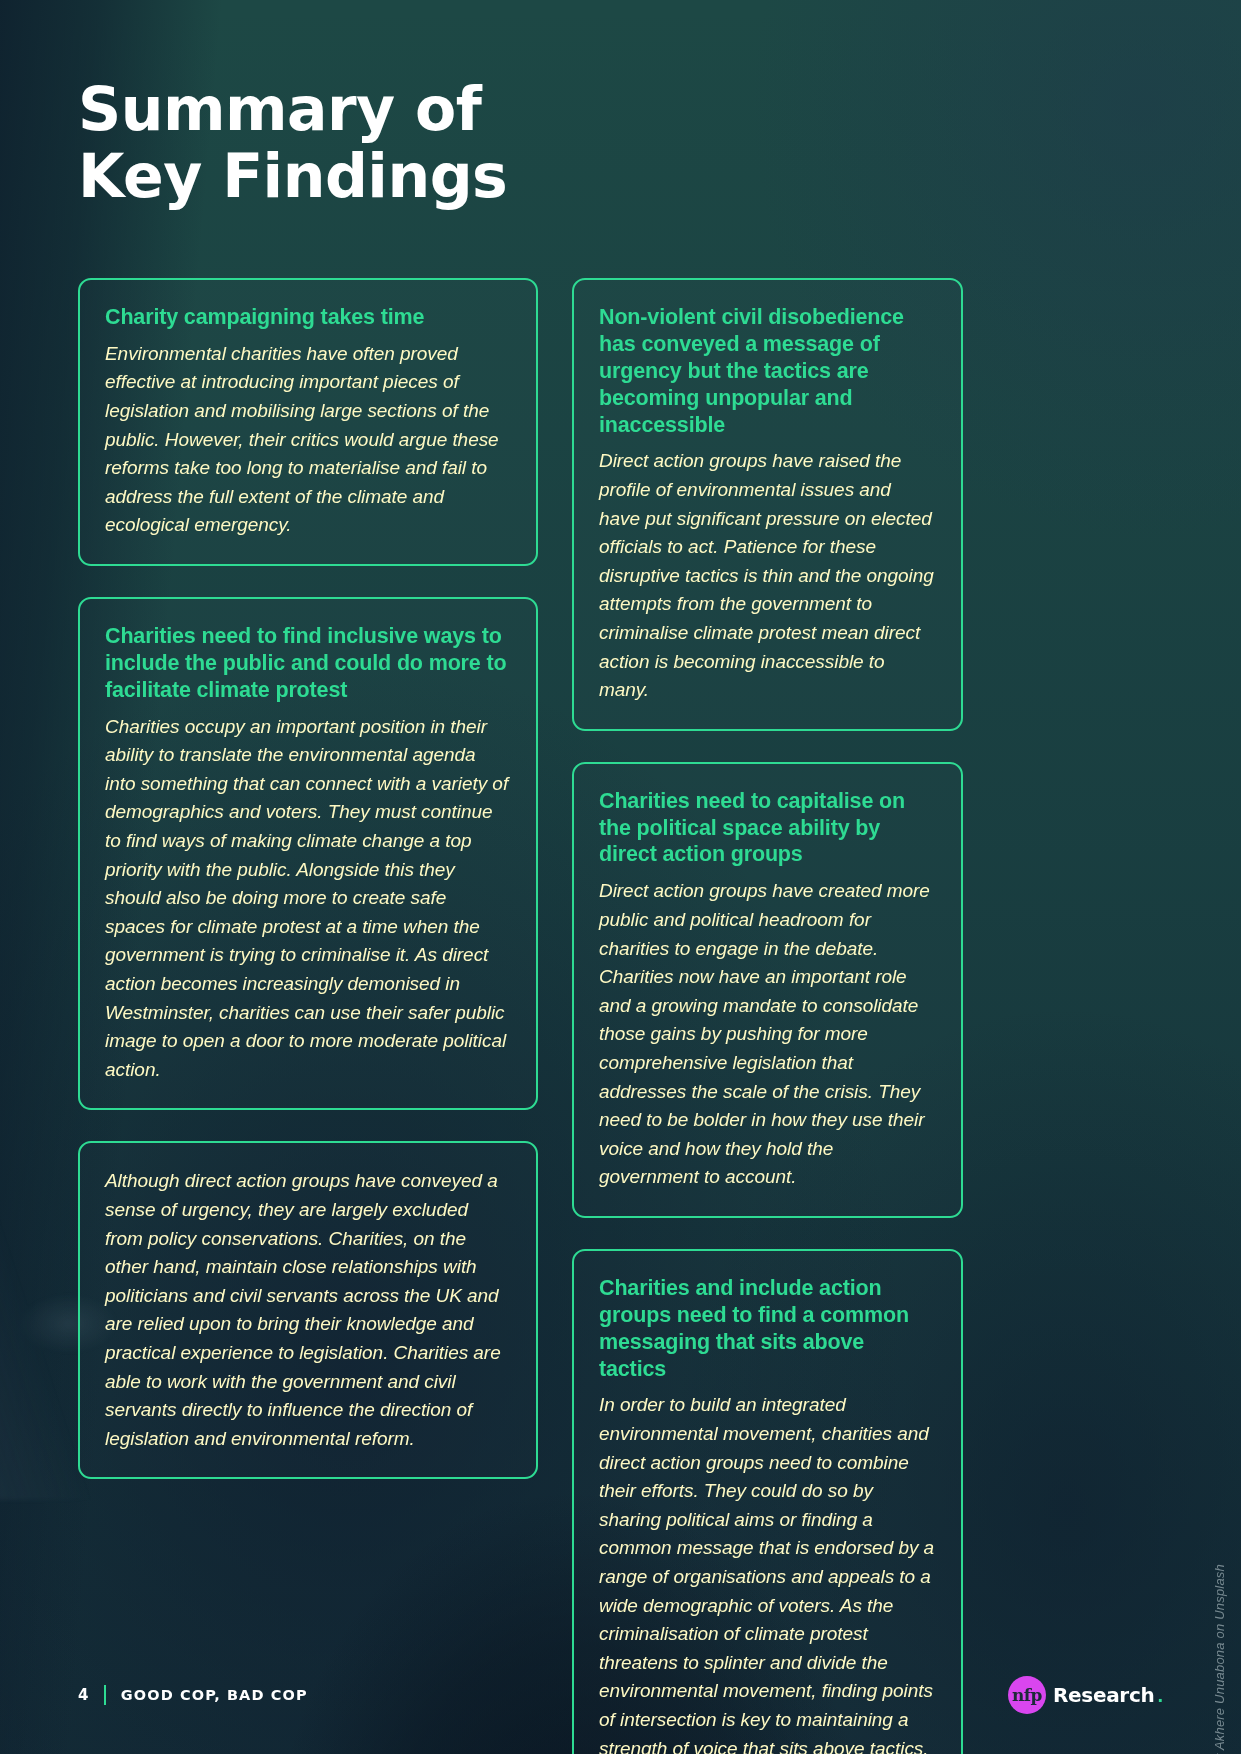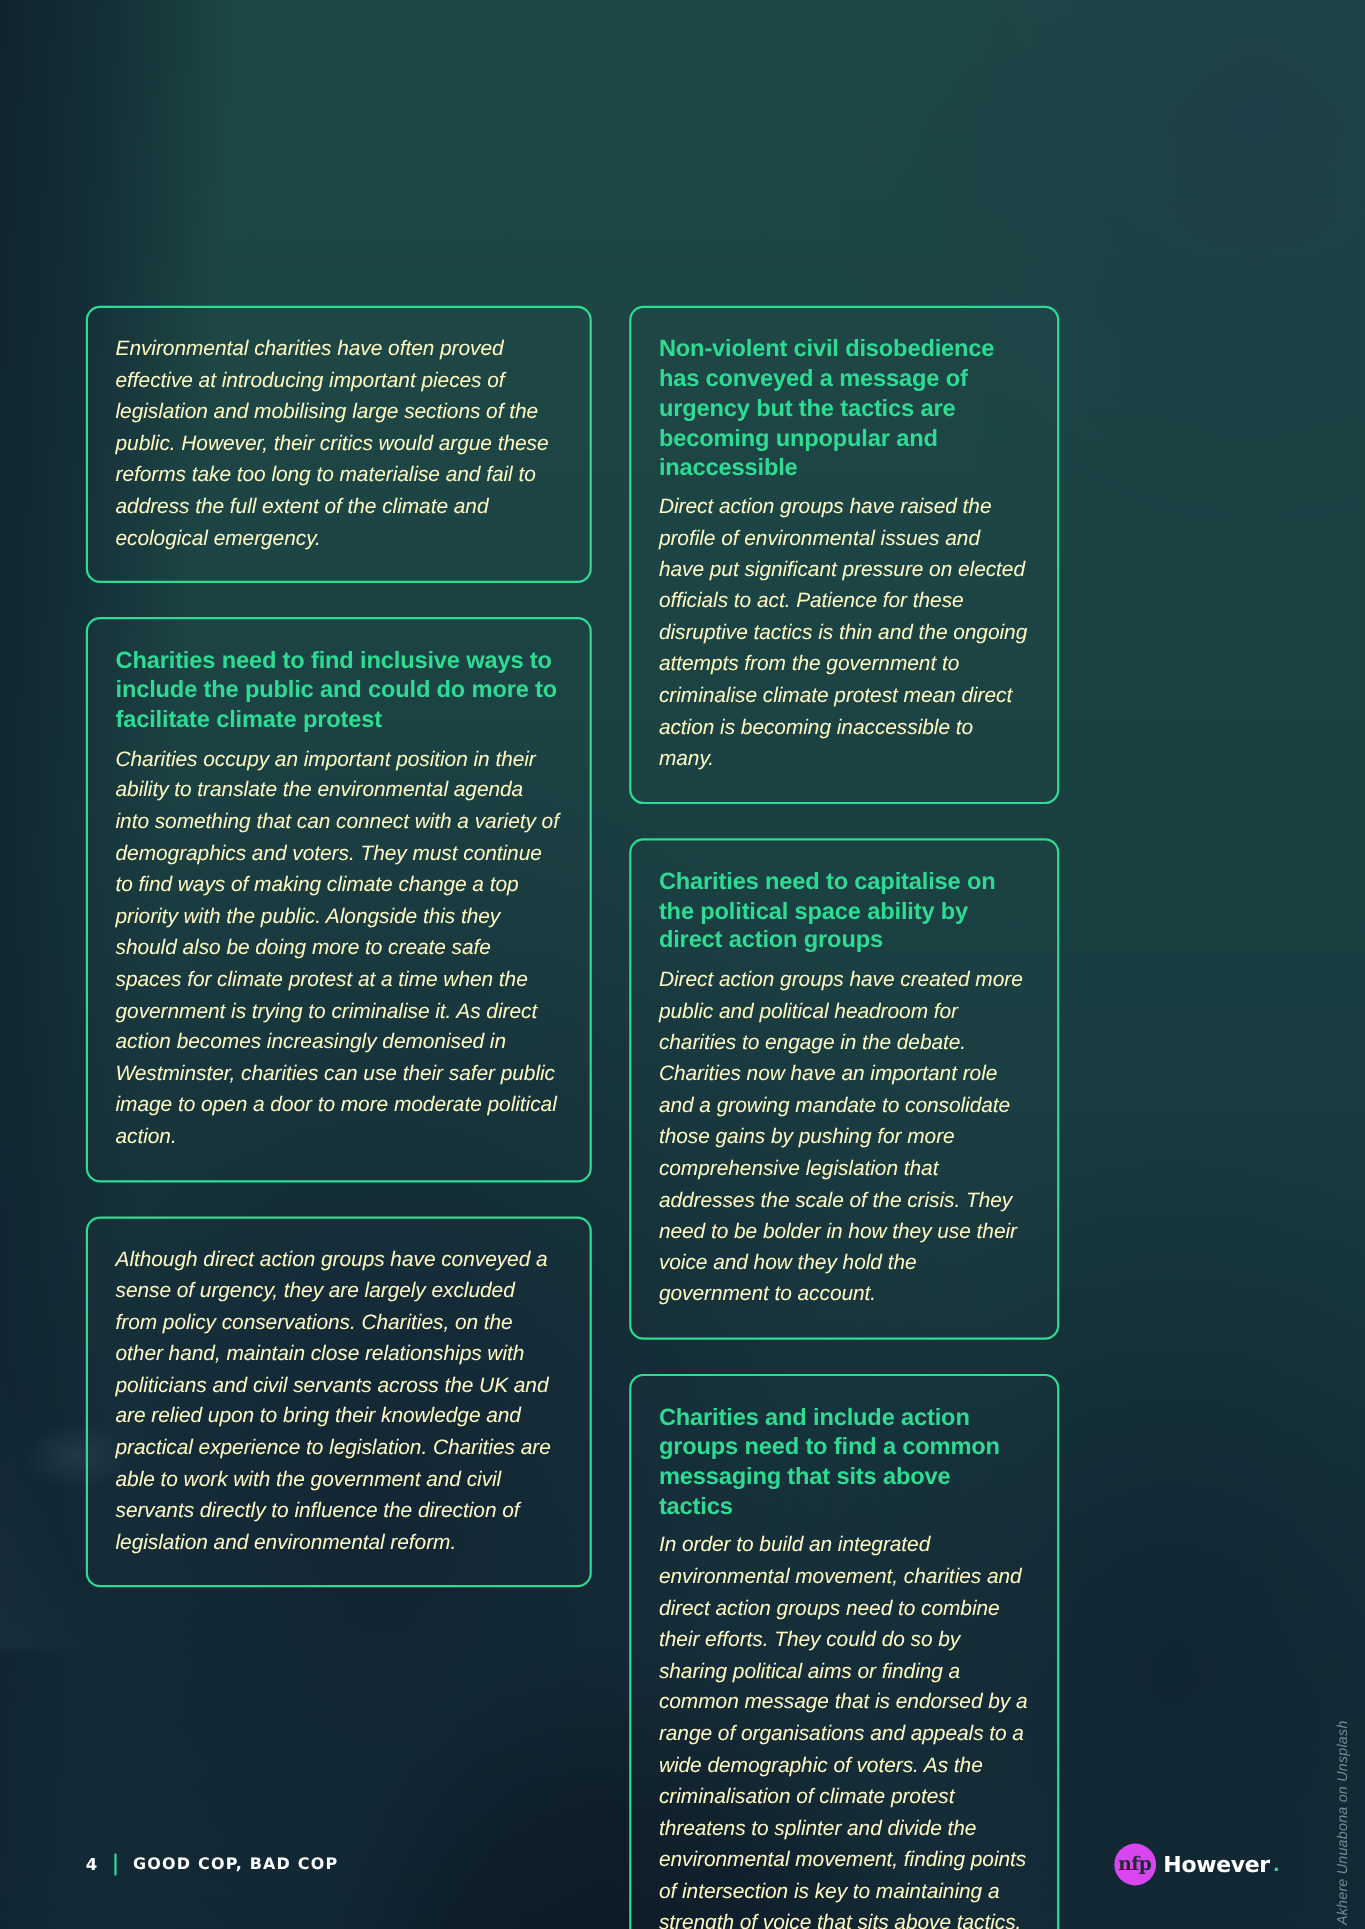--- a/index.html
+++ b/index.html
@@ -178,25 +178,28 @@
     margin-left: -4px;
   }
 </style>
 </head>
 <body>
 
 <div class="page-bg"></div>
 
 <div class="content">
 
+  <h1 class="title">Summary of
+Key Findings</h1>
 
   <div class="columns">
 
     <div class="col left">
       <div class="card">
+        <h2>Charity campaigning takes time</h2>
         <p>Environmental charities have often proved effective at introducing important pieces of legislation and mobilising large sections of the public. However, their critics would argue these reforms take too long to materialise and fail to address the full extent of the climate and ecological emergency.</p>
       </div>
       <div class="card">
         <h2>Charities need to find inclusive ways to include the public and could do more to facilitate climate protest</h2>
         <p>Charities occupy an important position in their ability to translate the environmental agenda into something that can connect with a variety of demographics and voters. They must continue to find ways of making climate change a top priority with the public. Alongside this they should also be doing more to create safe spaces for climate protest at a time when the government is trying to criminalise it. As direct action becomes increasingly demonised in Westminster, charities can use their safer public image to open a door to more moderate political action.</p>
       </div>
       <div class="card">
         <p>Although direct action groups have conveyed a sense of urgency, they are largely excluded from policy conservations. Charities, on the other hand, maintain close relationships with politicians and civil servants across the UK and are relied upon to bring their knowledge and practical experience to legislation. Charities are able to work with the government and civil servants directly to influence the direction of legislation and environmental reform.</p>
       </div>
     </div>
@@ -221,18 +224,18 @@
   <div class="photo-credit">Photo by Ehimetalor Akhere Unuabona on Unsplash</div>
 
   <div class="footer">
     <div class="footer-left">
       <span class="page-num">4</span>
       <span class="footer-divider"></span>
       <span class="doc-title">GOOD COP, BAD COP</span>
     </div>
     <div class="logo">
       <span class="logo-mark">nfp</span>
-      <span class="logo-word">However</span>
+      <span class="logo-word">Research</span>
       <span class="logo-dot">.</span>
     </div>
   </div>
 
 </div>
 
 </body></html>

